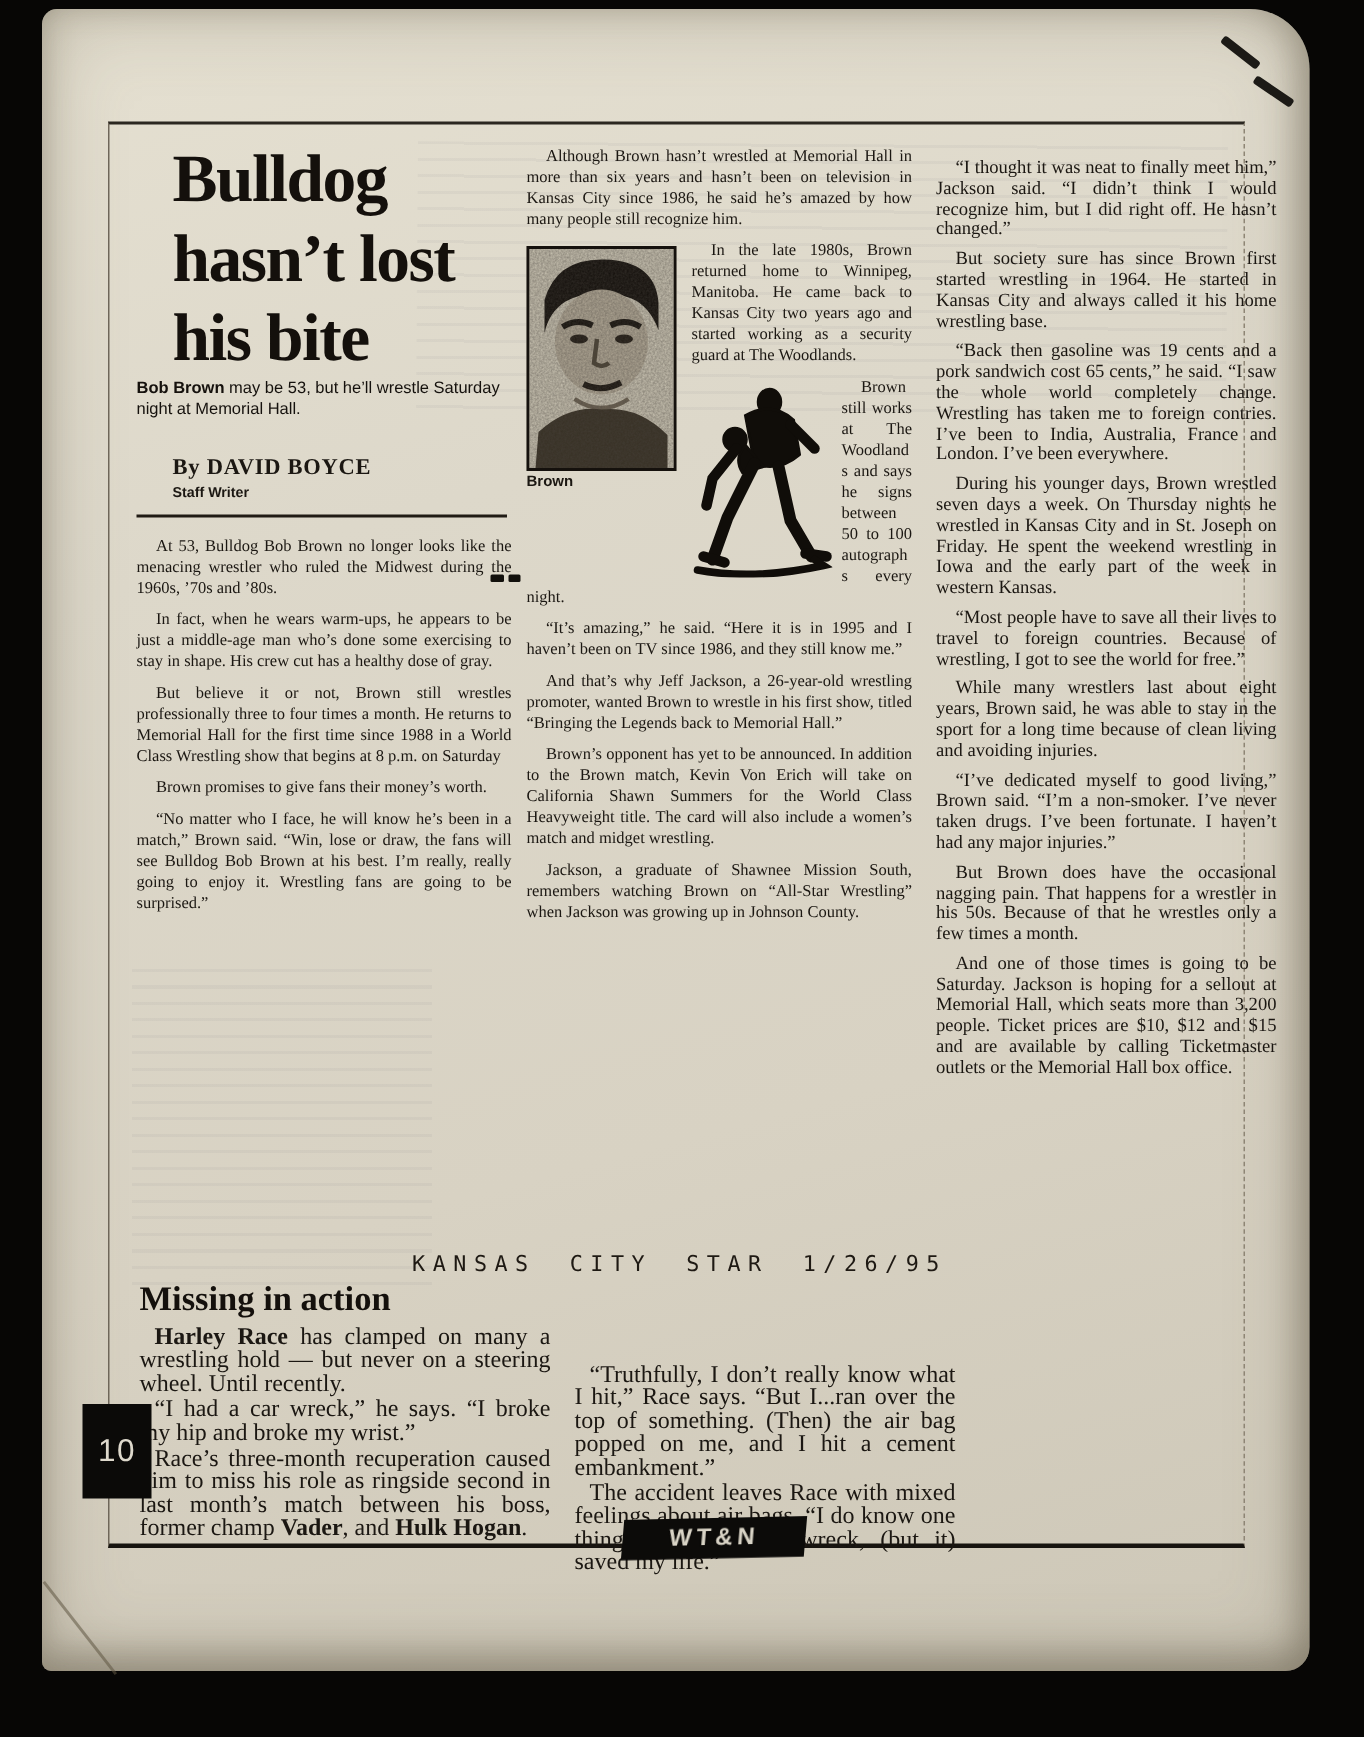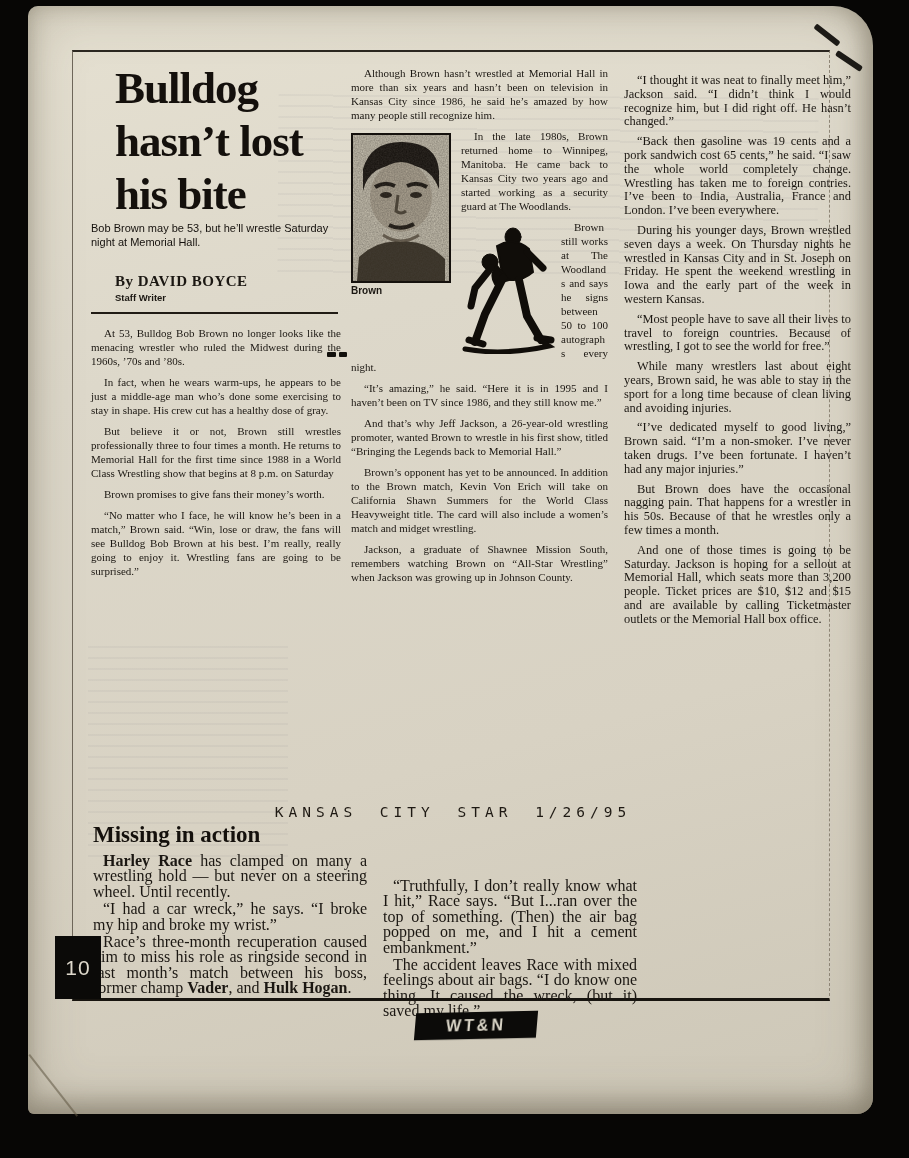--- a/index.html
+++ b/index.html
@@ -20,37 +20,37 @@
     position:absolute;left:2px;top:1048px;width:78px;height:2px;
     background:rgba(95,85,66,.55);transform:rotate(52deg);transform-origin:left top;
   }
   .staple-mark{position:absolute;background:#1c1a16;border-radius:2px;}
   .staple-a{left:784px;top:26px;width:30px;height:6px;transform:rotate(38deg);}
   .staple-b{left:806px;top:52px;width:30px;height:6px;transform:rotate(34deg);}
   .ghost{position:absolute;opacity:.05;pointer-events:none;
     background:repeating-linear-gradient(#46465c 0 2px,transparent 2px 11px);}
   
   .article-box{
-    position:absolute;left:44px;top:44px;width:756px;height:946px;
+    position:absolute;left:44px;top:75px;width:756px;height:946px;
     border-top:2px solid #2b2720;
     border-left:1px solid #6e6659;
     border-bottom:3px solid #17140f;
     border-right:1px dashed #8e8575;
     color:#1b1712;
   }
   .col{position:absolute;}
   .col p{margin:0 0 7px;font-size:11px;line-height:14px;text-align:justify;
     text-indent:13px;overflow-wrap:break-word;}
   
   .col1{left:18px;top:10px;width:250px;}
   .headline{margin:0 0 0 24px;font-weight:bold;font-size:45px;line-height:53px;
     letter-spacing:-1px;color:#14100c;}
   .deck{margin:16px 0 0 22px;font-family:"Liberation Sans",sans-serif;
     font-size:19.5px;line-height:23.5px;color:#15110d;}
-  .deck b{font-weight:400;}
+  .deck b{font-weight:700;}
   .byline{margin:24px 0 0 24px;font-size:15px;letter-spacing:.5px;font-weight:600;}
   .staff{margin:2px 0 0 24px;font-family:"Liberation Sans",sans-serif;
     font-size:9.5px;font-weight:bold;}
   .rule{margin:9px 0 12px;border-top:2px solid #201b14;width:247px;}
   
   .col2{left:278px;top:14px;width:257px;}
   .photo-block{float:left;width:102px;margin:4px 8px 2px 0;}
   .photo{width:96px;height:146px;border:2px solid #15110d;display:block;background:#c6c0b0;}
   .photo-caption{font-family:"Liberation Sans",sans-serif;font-weight:bold;
     font-size:10px;margin-top:2px;}
@@ -164,20 +164,21 @@
       <p>“It’s amazing,” he said. “Here it is in 1995 and I haven’t been on TV since 1986, and they still know me.”</p>
       <div>
           <p>And that’s why Jeff Jackson, a 26-year-old wrestling promoter, wanted Brown to wrestle in his first show, titled “Bringing the Legends back to Memorial Hall.”</p>
           <p>Brown’s opponent has yet to be announced. In addition to the Brown match, Kevin Von Erich will take on California Shawn Summers for the World Class Heavyweight title. The card will also include a women’s match and midget wrestling.</p>
           <p>Jackson, a graduate of Shawnee Mission South, remembers watching Brown on “All-Star Wrestling” when Jackson was growing up in Johnson County.</p>
         </div>
     </div>
 
     <div class="col col3">
         <p>“I thought it was neat to finally meet him,” Jackson said. “I didn’t think I would recognize him, but I did right off. He hasn’t changed.”</p>
+        <p>But society sure has since Brown first started wrestling in 1964. He started in Kansas City and always called it his home wrestling base.</p>
         <p>“Back then gasoline was 19 cents and a pork sandwich cost 65 cents,” he said. “I saw the whole world completely change. Wrestling has taken me to foreign contries. I’ve been to India, Australia, France and London. I’ve been everywhere.</p>
         <p>During his younger days, Brown wrestled seven days a week. On Thursday nights he wrestled in Kansas City and in St. Joseph on Friday. He spent the weekend wrestling in Iowa and the early part of the week in western Kansas.</p>
         <p>“Most people have to save all their lives to travel to foreign countries. Because of wrestling, I got to see the world for free.”</p>
         <p>While many wrestlers last about eight years, Brown said, he was able to stay in the sport for a long time because of clean living and avoiding injuries.</p>
         <p>“I’ve dedicated myself to good living,” Brown said. “I’m a non-smoker. I’ve never taken drugs. I’ve been fortunate. I haven’t had any major injuries.”</p>
         <p>But Brown does have the occasional nagging pain. That happens for a wrestler in his 50s. Because of that he wrestles only a few times a month.</p>
         <p>And one of those times is going to be Saturday. Jackson is hoping for a sellout at Memorial Hall, which seats more than 3,200 people. Ticket prices are $10, $12 and $15 and are available by calling Ticketmaster outlets or the Memorial Hall box office.</p>
       </div>
 
     <div class="dashes">

